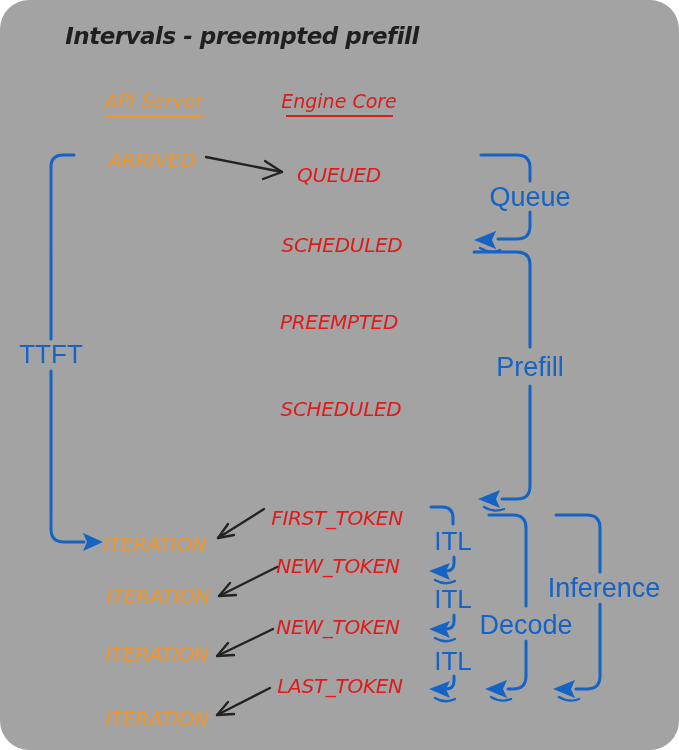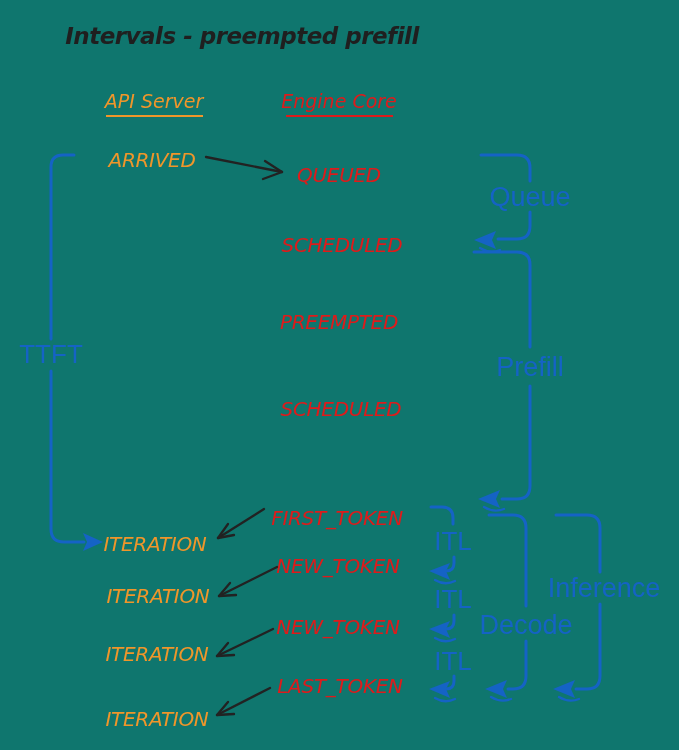--- a/index.html
+++ b/index.html
@@ -1,18 +1,18 @@
 <!DOCTYPE html>
 <html><head>
 <meta charset="utf-8">
 <style>
   html,body { margin:0; padding:0; background:#ffffff; }
   .canvas {
-    position:relative; width:679px; height:750px; background:#0f766e;
-    font-family:"Liberation Sans", sans-serif; overflow:hidden;
+    position:relative; width:679px; height:750px; background:#a3a3a3;
+    font-family:"Liberation Sans", sans-serif; overflow:hidden;border-radius:29px;
   }
   svg text { user-select:none; }
   .title-txt   { font-family:"DejaVu Sans",sans-serif; font-style:italic; font-weight:bold;
                  font-size:23px; letter-spacing:-0.5px; fill:#1f1f1f; }
   .hdr-txt     { font-family:"DejaVu Sans",sans-serif; font-style:italic; font-size:19px; }
   .evt-txt     { font-family:"DejaVu Sans",sans-serif; font-style:italic; font-size:20px; letter-spacing:-0.3px; }
   .orange      { fill:#F0962A; }
   .red         { fill:#DE1B1B; }
   .blue-lbl    { font-family:"Liberation Sans",sans-serif; font-size:27px; fill:#1563C5; }
   .blue-lbl-sm { font-family:"Liberation Sans",sans-serif; font-size:26px; fill:#1563C5; }

